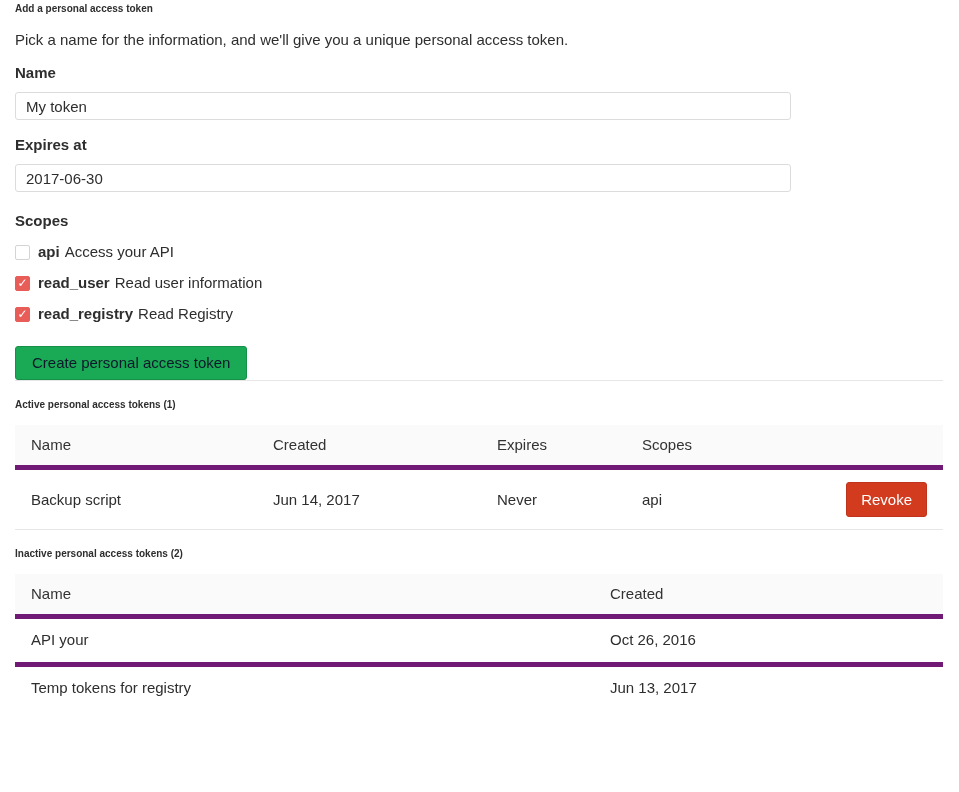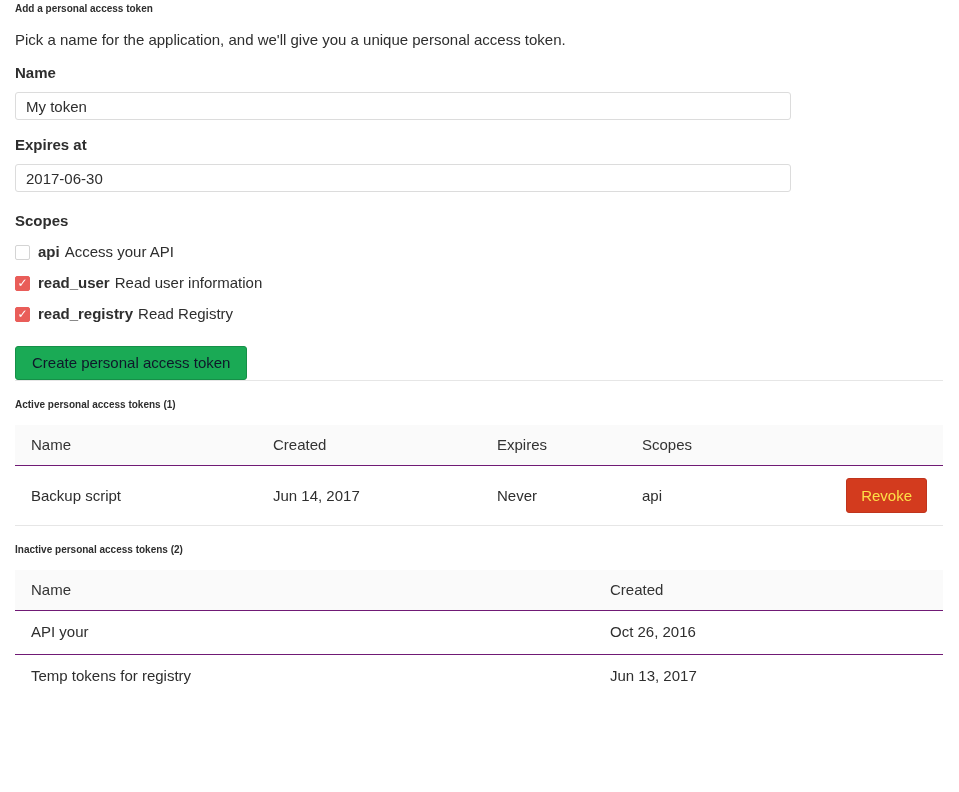--- a/index.html
+++ b/index.html
@@ -117,47 +117,47 @@
   table.token-table th {
     background: #fafafa;
     font-weight: 400;
     text-align: left;
     padding: 11px 16px;
     line-height: 18px;
     color: #333;
   }
   table.token-table td {
     padding: 12px 16px;
-    border-top: 1px solid #701a75;
+    border-top: 5px solid #701a75;
     line-height: 18px;
     color: #2e2e2e;
     vertical-align: middle;
   }
   table.inactive td { padding: 12px 16px 13px; }
   td.action-cell { text-align: right; padding-right: 15px; }
 
   .btn-revoke {
     display: inline-block;
     padding: 8px 14px;
     background: var(--danger-red, #d33b1e);
     border: 1px solid #c0341d;
     border-radius: 3px;
-    color: #fde047;
+    color: #ffffff;
     font-family: "Liberation Sans", "DejaVu Sans", sans-serif;
     font-size: 15px;
     line-height: 17px;
     cursor: pointer;
   }
 </style>
 </head>
 <body>
 
 <section>
   <h5 class="section-title">Add a personal access token</h5>
-  <p class="description">Pick a name for the application, and we'll give you a unique personal access token.</p>
+  <p class="description">Pick a name for the information, and we'll give you a unique personal access token.</p>
 
   <label class="form-label">Name</label>
   <input class="text-input" type="text" value="My token" style="">
 
   <label class="form-label">Expires at</label>
   <input class="text-input" type="text" value="2017-06-30" style="">
 
   <label class="form-label scopes-label">Scopes</label>
 
   <div class="scope-row">

